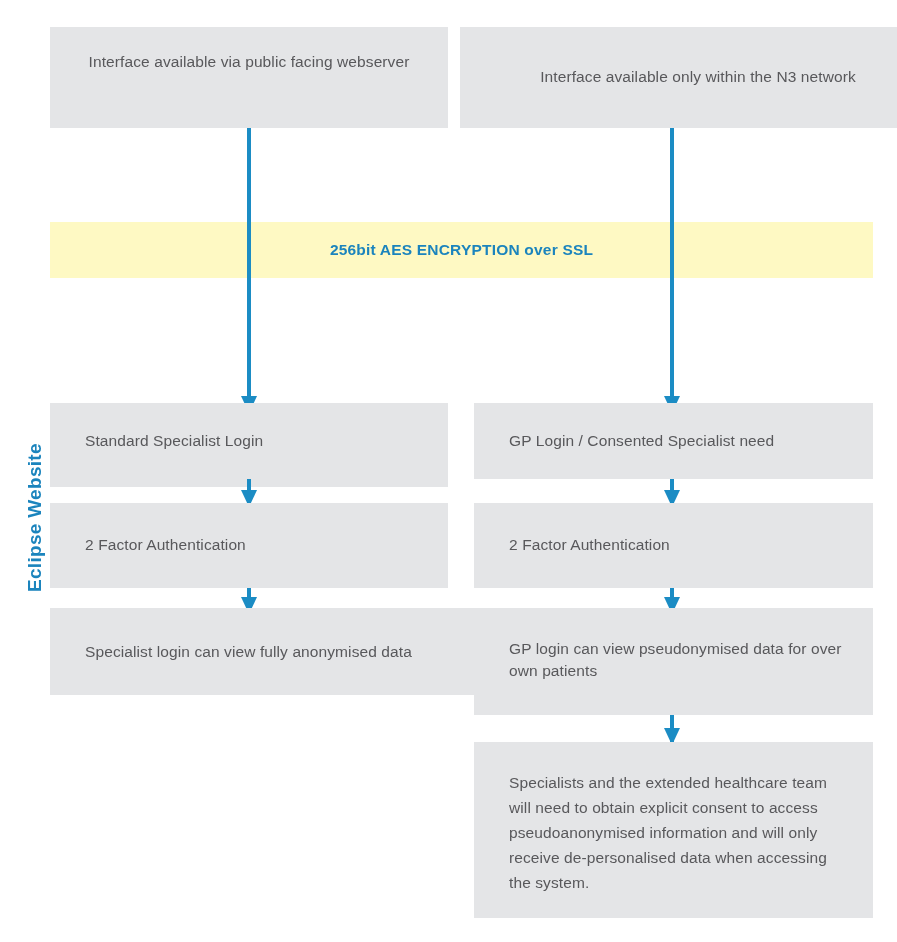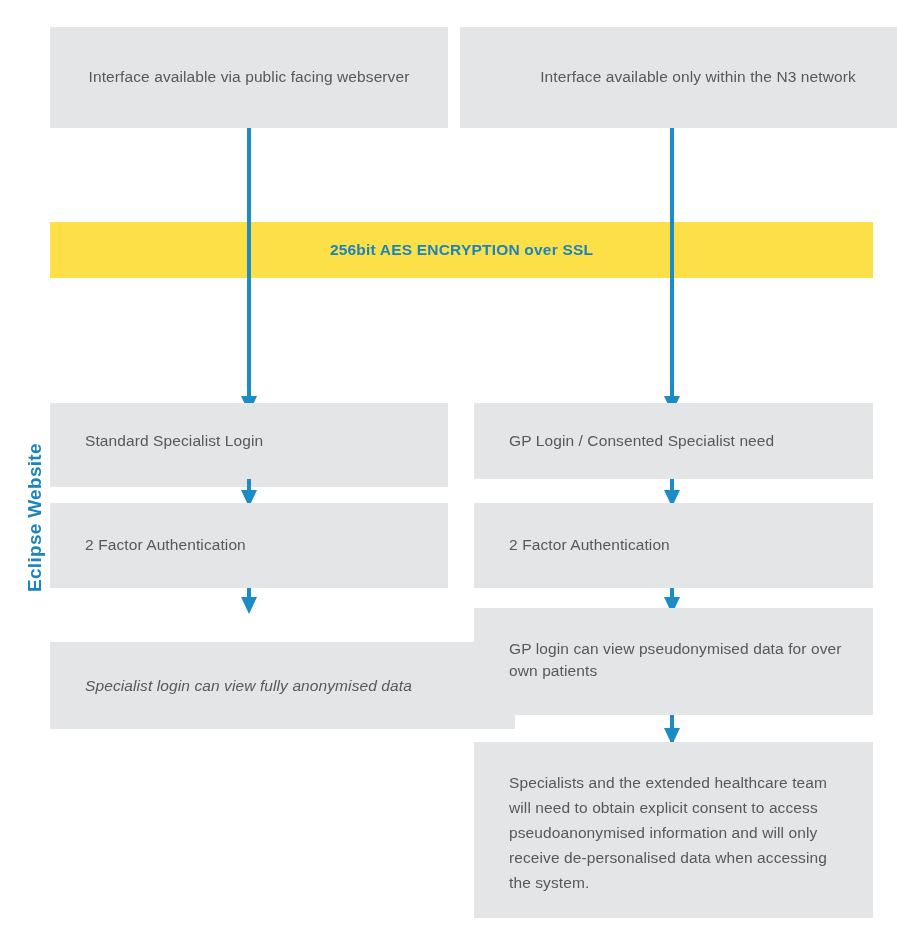--- a/index.html
+++ b/index.html
@@ -33,21 +33,21 @@
     line-height: 22px;
     letter-spacing: 0.1px;
   }
   .box.center-text .box-inner {
     left: 0;
     right: 0;
     text-align: center;
   }
   .band {
     position: absolute;
-    background: #fde047;
+    background: #fef9c3;
     box-sizing: border-box;
   }
   .band-label {
     position: absolute;
     left: 0;
     right: 0;
     text-align: center;
     color: #1b84bd;
     font-size: 15.5px;
     font-weight: bold;
@@ -84,21 +84,21 @@
   }
 </style>
 </head>
 <body>
 
 <div id="canvas">
 
   <div class="sidebar-label" style="left: 24px; top: 592px;">Eclipse Website</div>
 
   <div class="box center-text" style="left: 50px; top: 27px; width: 398px; height: 101px;">
-    <div class="box-inner" style="top: 39px;">Interface available via public facing webserver</div>
+    <div class="box-inner" style="top: 24px;">Interface available via public facing webserver</div>
   </div>
 
   <div class="box center-text" style="left: 460px; top: 27px; width: 476px; height: 101px;">
     <div class="box-inner" style="top: 39px;">Interface available only within the N3 network</div>
   </div>
 
   <div class="band" style="left: 50px; top: 222px; width: 823px; height: 56px;">
     <div class="band-label" style="top: 19px;">256bit AES ENCRYPTION over SSL</div>
   </div>
 
@@ -123,21 +123,21 @@
 
   <div class="box" style="left: 50px; top: 503px; width: 398px; height: 85px;">
     <div class="box-inner" style="top: 31px;">2 Factor Authentication</div>
   </div>
 
   <div class="conn" style="left: 247px; top: 588px; height: 22px;">
     <div class="conn-line" style="height: 22px;"></div>
     <div class="arrow-head" style="top: 9px;"></div>
   </div>
 
-  <div class="box" style="left: 50px; top: 642px; width: 465px; height: 87px; font-style: italic;">
+  <div class="box" style="left: 50px; top: 608px; width: 465px; height: 87px;">
     <div class="box-inner" style="top: 33px;">Specialist login can view fully anonymised data</div>
   </div>
 
   <div class="box" style="left: 474px; top: 403px; width: 399px; height: 76px;">
     <div class="box-inner" style="top: 27px;">GP Login / Consented Specialist need</div>
   </div>
 
   <div class="conn" style="left: 670px; top: 479px; height: 24px;">
     <div class="conn-line" style="height: 24px;"></div>
     <div class="arrow-head" style="top: 11px;"></div>

